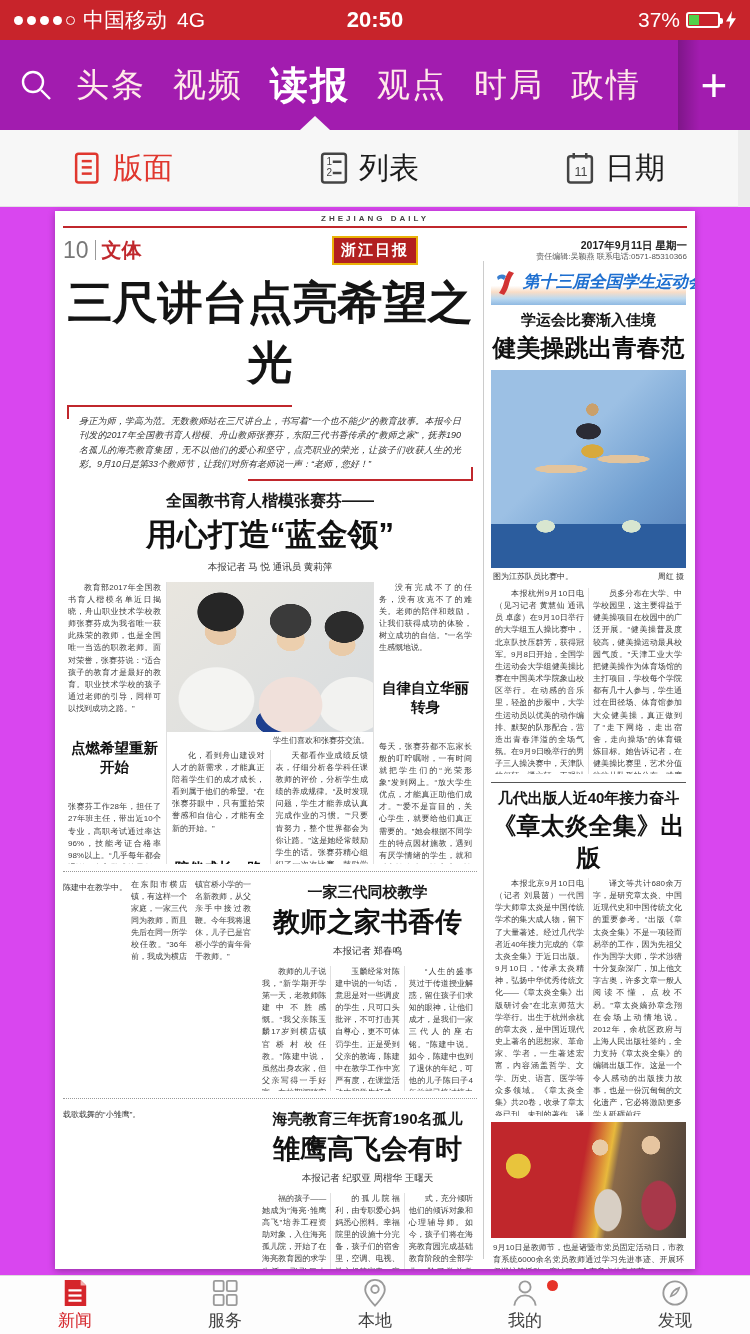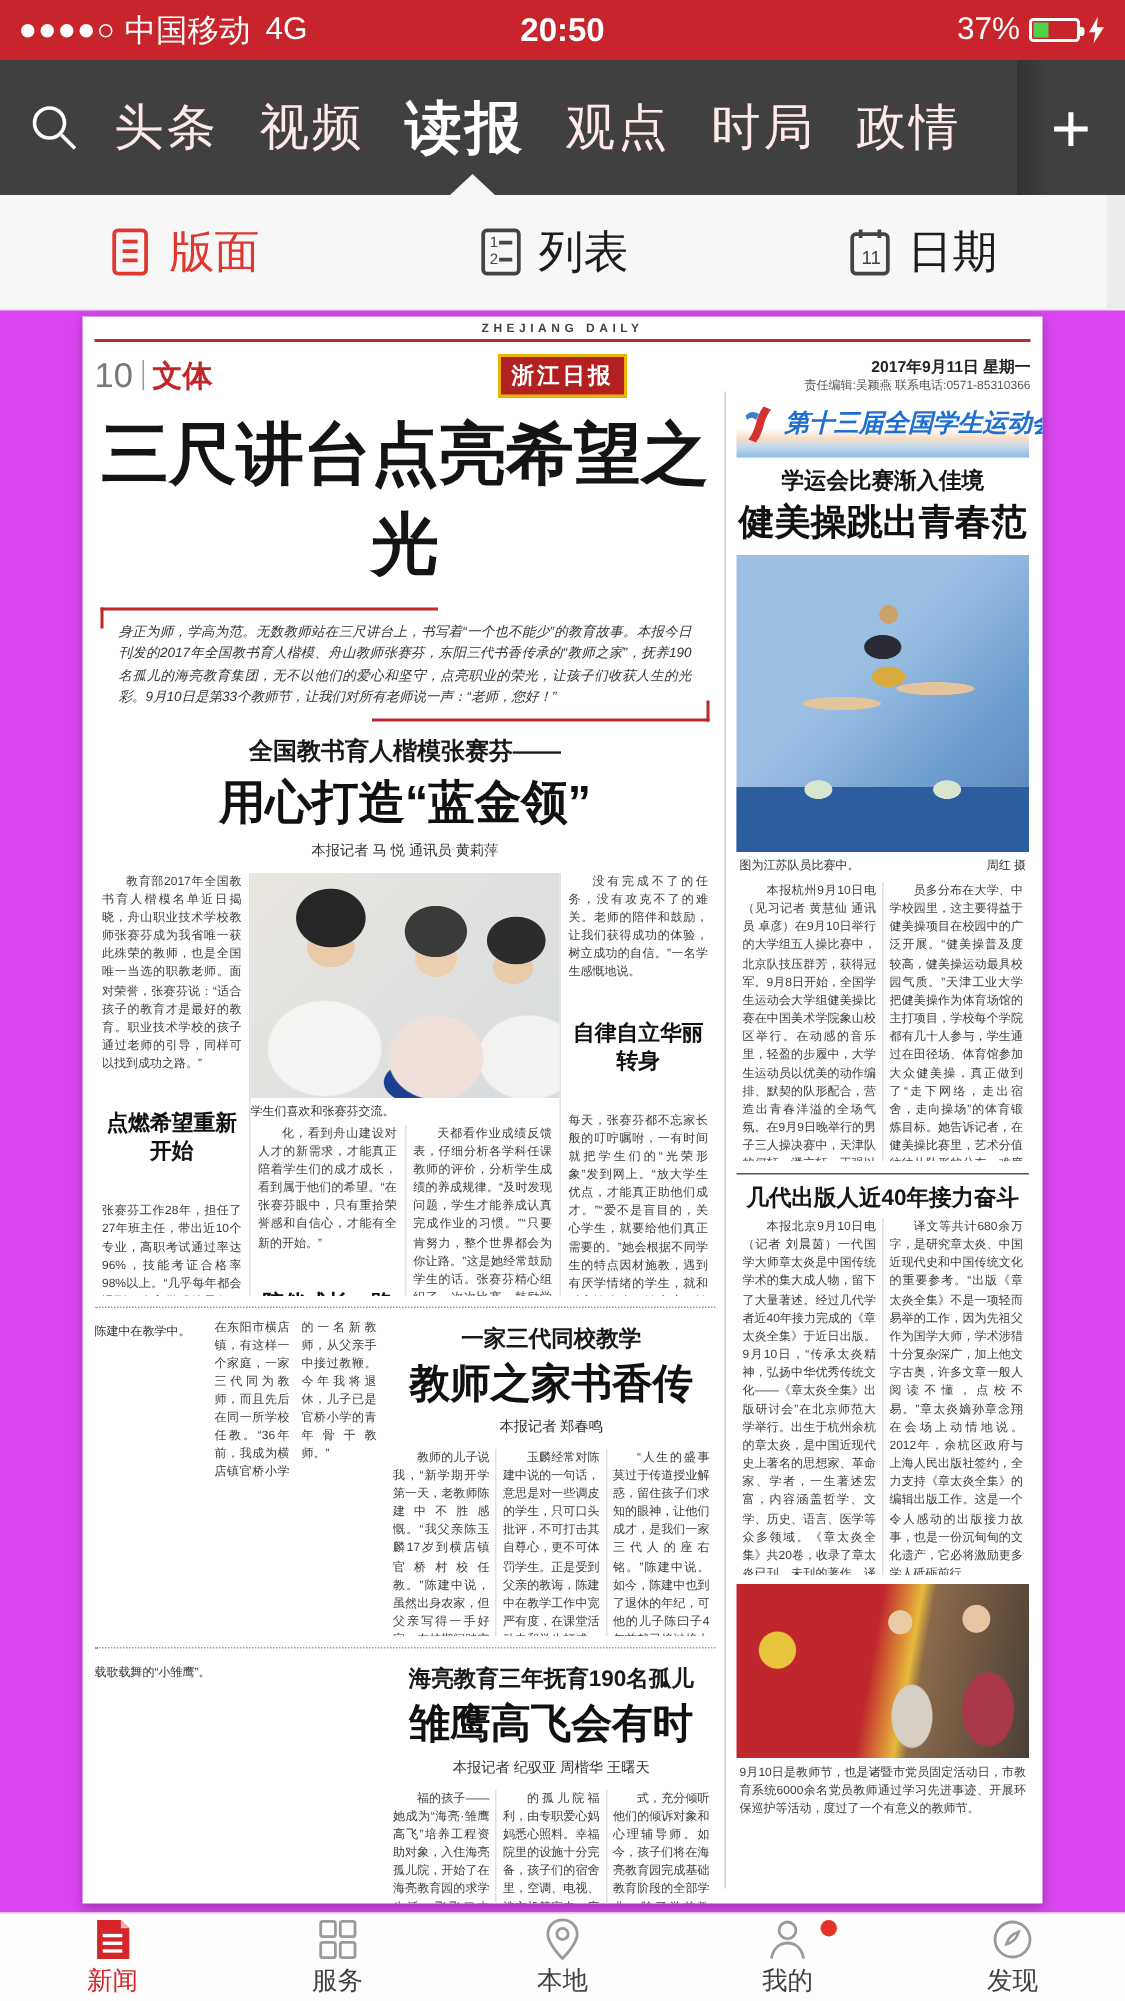--- a/index.html
+++ b/index.html
@@ -14,21 +14,21 @@
   .dot.empty{background:transparent;border:1.5px solid #fff;width:7px;height:7px;}
   .carrier{margin-right:10px;}
   .clock{position:absolute;left:0;right:0;text-align:center;font-weight:bold;font-size:22px;}
   .sright{margin-left:auto;display:flex;align-items:center;gap:6px;z-index:2;}
   .batt{width:34px;height:16px;border:2px solid #fff;border-radius:3px;position:relative;padding:1px;box-sizing:border-box;}
   .batt-fill{display:block;height:100%;width:37%;background:#53d049;}
   .batt:after{content:"";position:absolute;right:-5px;top:4px;width:3px;height:6px;background:#fff;border-radius:0 2px 2px 0;}
   .bolt{width:10px;height:18px;background:#fff;clip-path:polygon(60% 0,0 58%,42% 58%,30% 100%,100% 40%,52% 40%);}
 
   
-  .nav{position:absolute;top:40px;left:0;width:750px;height:90px;background:#404040;color:#fff;
+  .nav{position:absolute;top:40px;left:0;width:750px;height:90px;background:#a21caf;color:#fff;
        display:flex;align-items:center;}
   .nav .search{margin:0 22px 0 18px;flex:0 0 auto;}
   .navtab{font-size:33px;letter-spacing:2px;margin-right:27px;color:#ffe9e9;}
   .navtab.active{font-size:38px;font-weight:bold;color:#fff;}
   .nav-plus-wrap{margin-left:auto;height:90px;width:72px;display:flex;align-items:center;justify-content:center;
        background:linear-gradient(90deg,rgba(0,0,0,.22),rgba(0,0,0,0) 30%);}
   .nav-plus{font-size:46px;font-weight:200;line-height:1;}
   .tri{position:absolute;bottom:0;left:300px;width:0;height:0;
        border-left:15px solid transparent;border-right:15px solid transparent;border-bottom:14px solid #f7f7f7;}
 
@@ -79,21 +79,21 @@
   .news:first-child{text-indent:16px;}
   h3.sub{font-size:14.5px;font-weight:800;text-align:center;color:#111;margin:24px 0;}
 
   .a1body{height:282px;}
   .a1col{width:96px;}
   .midwrap{width:206px;display:flex;flex-direction:column;border-left:1px solid #e0e0e0;border-right:1px solid #e0e0e0;}
   .midcols{display:flex;flex:1;overflow:hidden;}
   .midcol{width:97px;padding:0 5px;overflow:hidden;}
   .midcol + .midcol{border-left:1px solid #e0e0e0;}
 
-  .cap{font-size:8px;color:#333;text-align:left;margin:3px 16px 4px 0;}
+  .cap{font-size:8px;color:#333;text-align:right;margin:3px 4px 4px 0;}
   .dotline{border:none;border-top:1px dotted #999;margin:7px 0;}
 
   .art2,.art3{display:flex;overflow:hidden;}
   .art2{height:212px;}
   .art3{height:252px;}
   .artleft{width:188px;flex:0 0 auto;display:flex;}
   .below{font-size:8px;line-height:1.5;text-align:justify;color:#3c3c3c;columns:2;column-gap:8px;flex:1;overflow:hidden;}
   .artright{flex:1;padding-left:7px;display:flex;flex-direction:column;overflow:hidden;}
   .artright .kicker{font-size:15px;}
   .artright h2.a-title{font-size:27px;}
@@ -374,20 +374,21 @@
               <p class="news">本报杭州9月10日电（见习记者 黄慧仙 通讯员 卓彦）在9月10日举行的大学组五人操比赛中，北京队技压群芳，获得冠军。9月8日开始，全国学生运动会大学组健美操比赛在中国美术学院象山校区举行。在动感的音乐里，轻盈的步履中，大学生运动员以优美的动作编排、默契的队形配合，营造出青春洋溢的全场气氛。在9月9日晚举行的男子三人操决赛中，天津队的何轩、潘立轩、王强以充沛饱满力量之美的动作征服了全场观众和裁判，获得这个项目的冠军。天津队总教练说，为了这次比赛，队员们从今年3月就开始备赛。</p>
             </div>
           <div class="rcol">
               <p class="news">员多分布在大学、中学校园里，这主要得益于健美操项目在校园中的广泛开展。“健美操普及度较高，健美操运动最具校园气质。”天津工业大学把健美操作为体育场馆的主打项目，学校每个学院都有几十人参与，学生通过在田径场、体育馆参加大众健美操，真正做到了“走下网络，走出宿舍，走向操场”的体育锻炼目标。她告诉记者，在健美操比赛里，艺术分值往往从队形的分布、难度系数的使用、操化动作、整体大方等考量，容易成为一支队伍加分的助力。参加比赛的浙江队队员何嘉慧告诉记者，从小学三四年级就接触健美操，“台上1分钟，你需要将自己最棒的一面展示给观众和裁判。”</p>
             </div>
         </div>
 
         <hr class="secline">
 
         <div class="rkicker">几代出版人近40年接力奋斗</div>
+        <h2 class="r-title">《章太炎全集》出版</h2>
         <div class="rcols b2cols">
           <div class="rcol">
               <p class="news">本报北京9月10日电（记者 刘晨茵）一代国学大师章太炎是中国传统学术的集大成人物，留下了大量著述。经过几代学者近40年接力完成的《章太炎全集》于近日出版。9月10日，“传承太炎精神，弘扬中华优秀传统文化——《章太炎全集》出版研讨会”在北京师范大学举行。出生于杭州余杭的章太炎，是中国近现代史上著名的思想家、革命家、学者，一生著述宏富，内容涵盖哲学、文学、历史、语言、医学等众多领域。《章太炎全集》共20卷，收录了章太炎已刊、未刊的著作、译作等。</p>
             </div>
           <div class="rcol">
               <p class="news">译文等共计680余万字，是研究章太炎、中国近现代史和中国传统文化的重要参考。“出版《章太炎全集》不是一项轻而易举的工作，因为先祖父作为国学大师，学术涉猎十分复杂深广，加上他文字古奥，许多文章一般人阅读不懂，点校不易。”章太炎嫡孙章念翔在会场上动情地说。2012年，余杭区政府与上海人民出版社签约，全力支持《章太炎全集》的编辑出版工作。这是一个令人感动的出版接力故事，也是一份沉甸甸的文化遗产，它必将激励更多学人砥砺前行。</p>
             </div>
         </div>
         <div class="photo photo5"></div>
         <div class="pcap">9月10日是教师节，也是诸暨市党员固定活动日，市教育系统6000余名党员教师通过学习先进事迹、开展环保巡护等活动，度过了一个有意义的教师节。</div>

